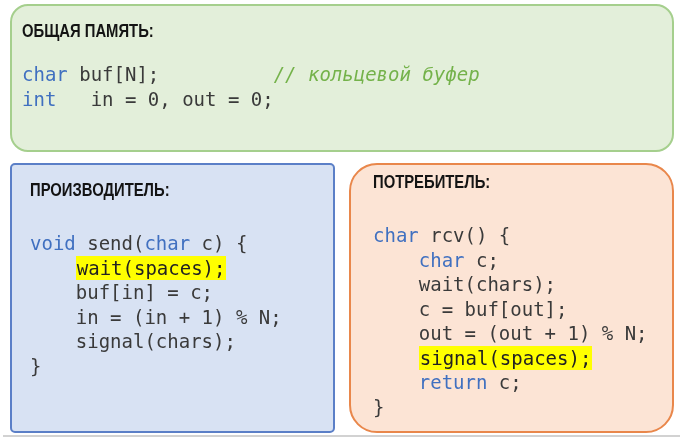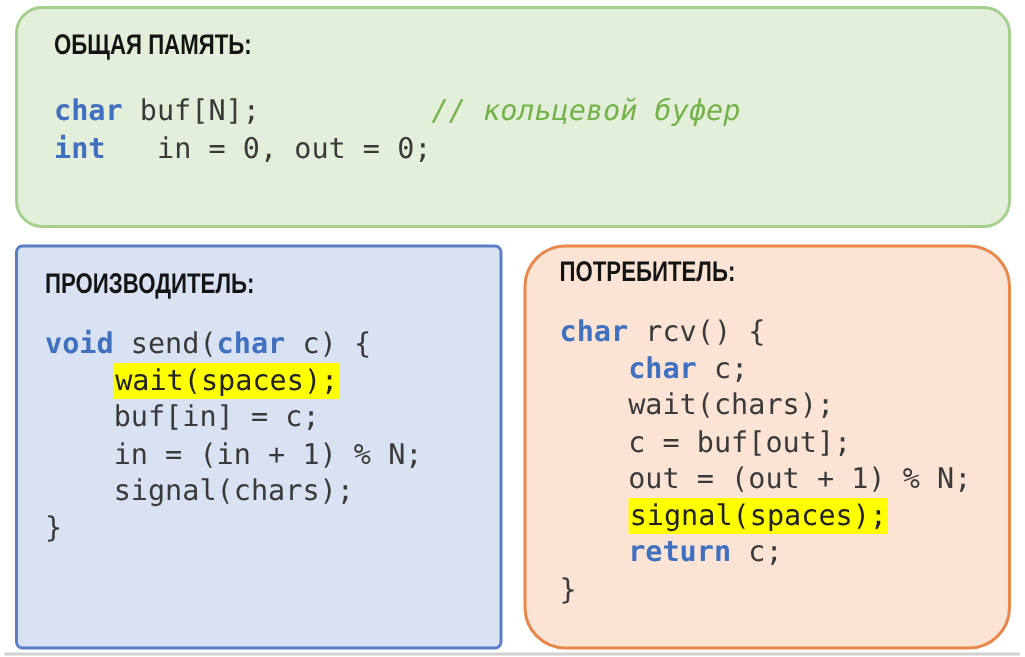--- a/index.html
+++ b/index.html
@@ -13,21 +13,21 @@
   .box {
     position:absolute;
     box-sizing:border-box;
     border:2px solid;
   }
   .shared-box {
     left:10px; top:4px; width:664px; height:148px;
     border-radius:18px;
     background:var(--shared-bg, #e3efda);
     border-color:var(--shared-border, #a5cf8d);
-    padding:14px 12px 10px 24px;
+    padding:14px 12px 10px 10px;
   }
   .producer-box {
     left:10px; top:163px; width:325px; height:270px;
     border-radius:5px;
     background:var(--producer-bg, #d8e2f3);
     border-color:var(--producer-border, #5b7fc7);
     padding:14px 14px 10px 18px;
   }
   .consumer-box {
     left:349px; top:163px; width:325px; height:270px;
@@ -41,28 +41,28 @@
     font-weight:bold;
     font-size:19px;
     line-height:22px;
     color:#141414;
     letter-spacing:0px;
     white-space:nowrap;
     transform:scaleX(0.78);
     transform-origin:0 50%;
   }
   .code {
-    margin-top:16px;
+    margin-top:30px;
     font-size:19px;
     line-height:24.5px;
     color:var(--code-text, #3a3a3a);
     white-space:pre;
   }
   .shared-box .code { margin-top:20px; }
-  .code .kw { color:var(--keyword, #4070c0); font-weight:bold;text-align:right; }
+  .code .kw { color:var(--keyword, #4070c0); font-weight:normal;text-align:right; }
   .code .cm { color:var(--comment, #74b24a); font-style:italic; }
   .code .hl { background:var(--highlight, #ffff00); color:#222222; padding:1px 1px; }
   .code .pl { }
   .bottom-rule {
     position:absolute;
     left:3px; right:3px; bottom:1px;
     height:2px;
     background:#d2d2d2;
   }
 </style>

